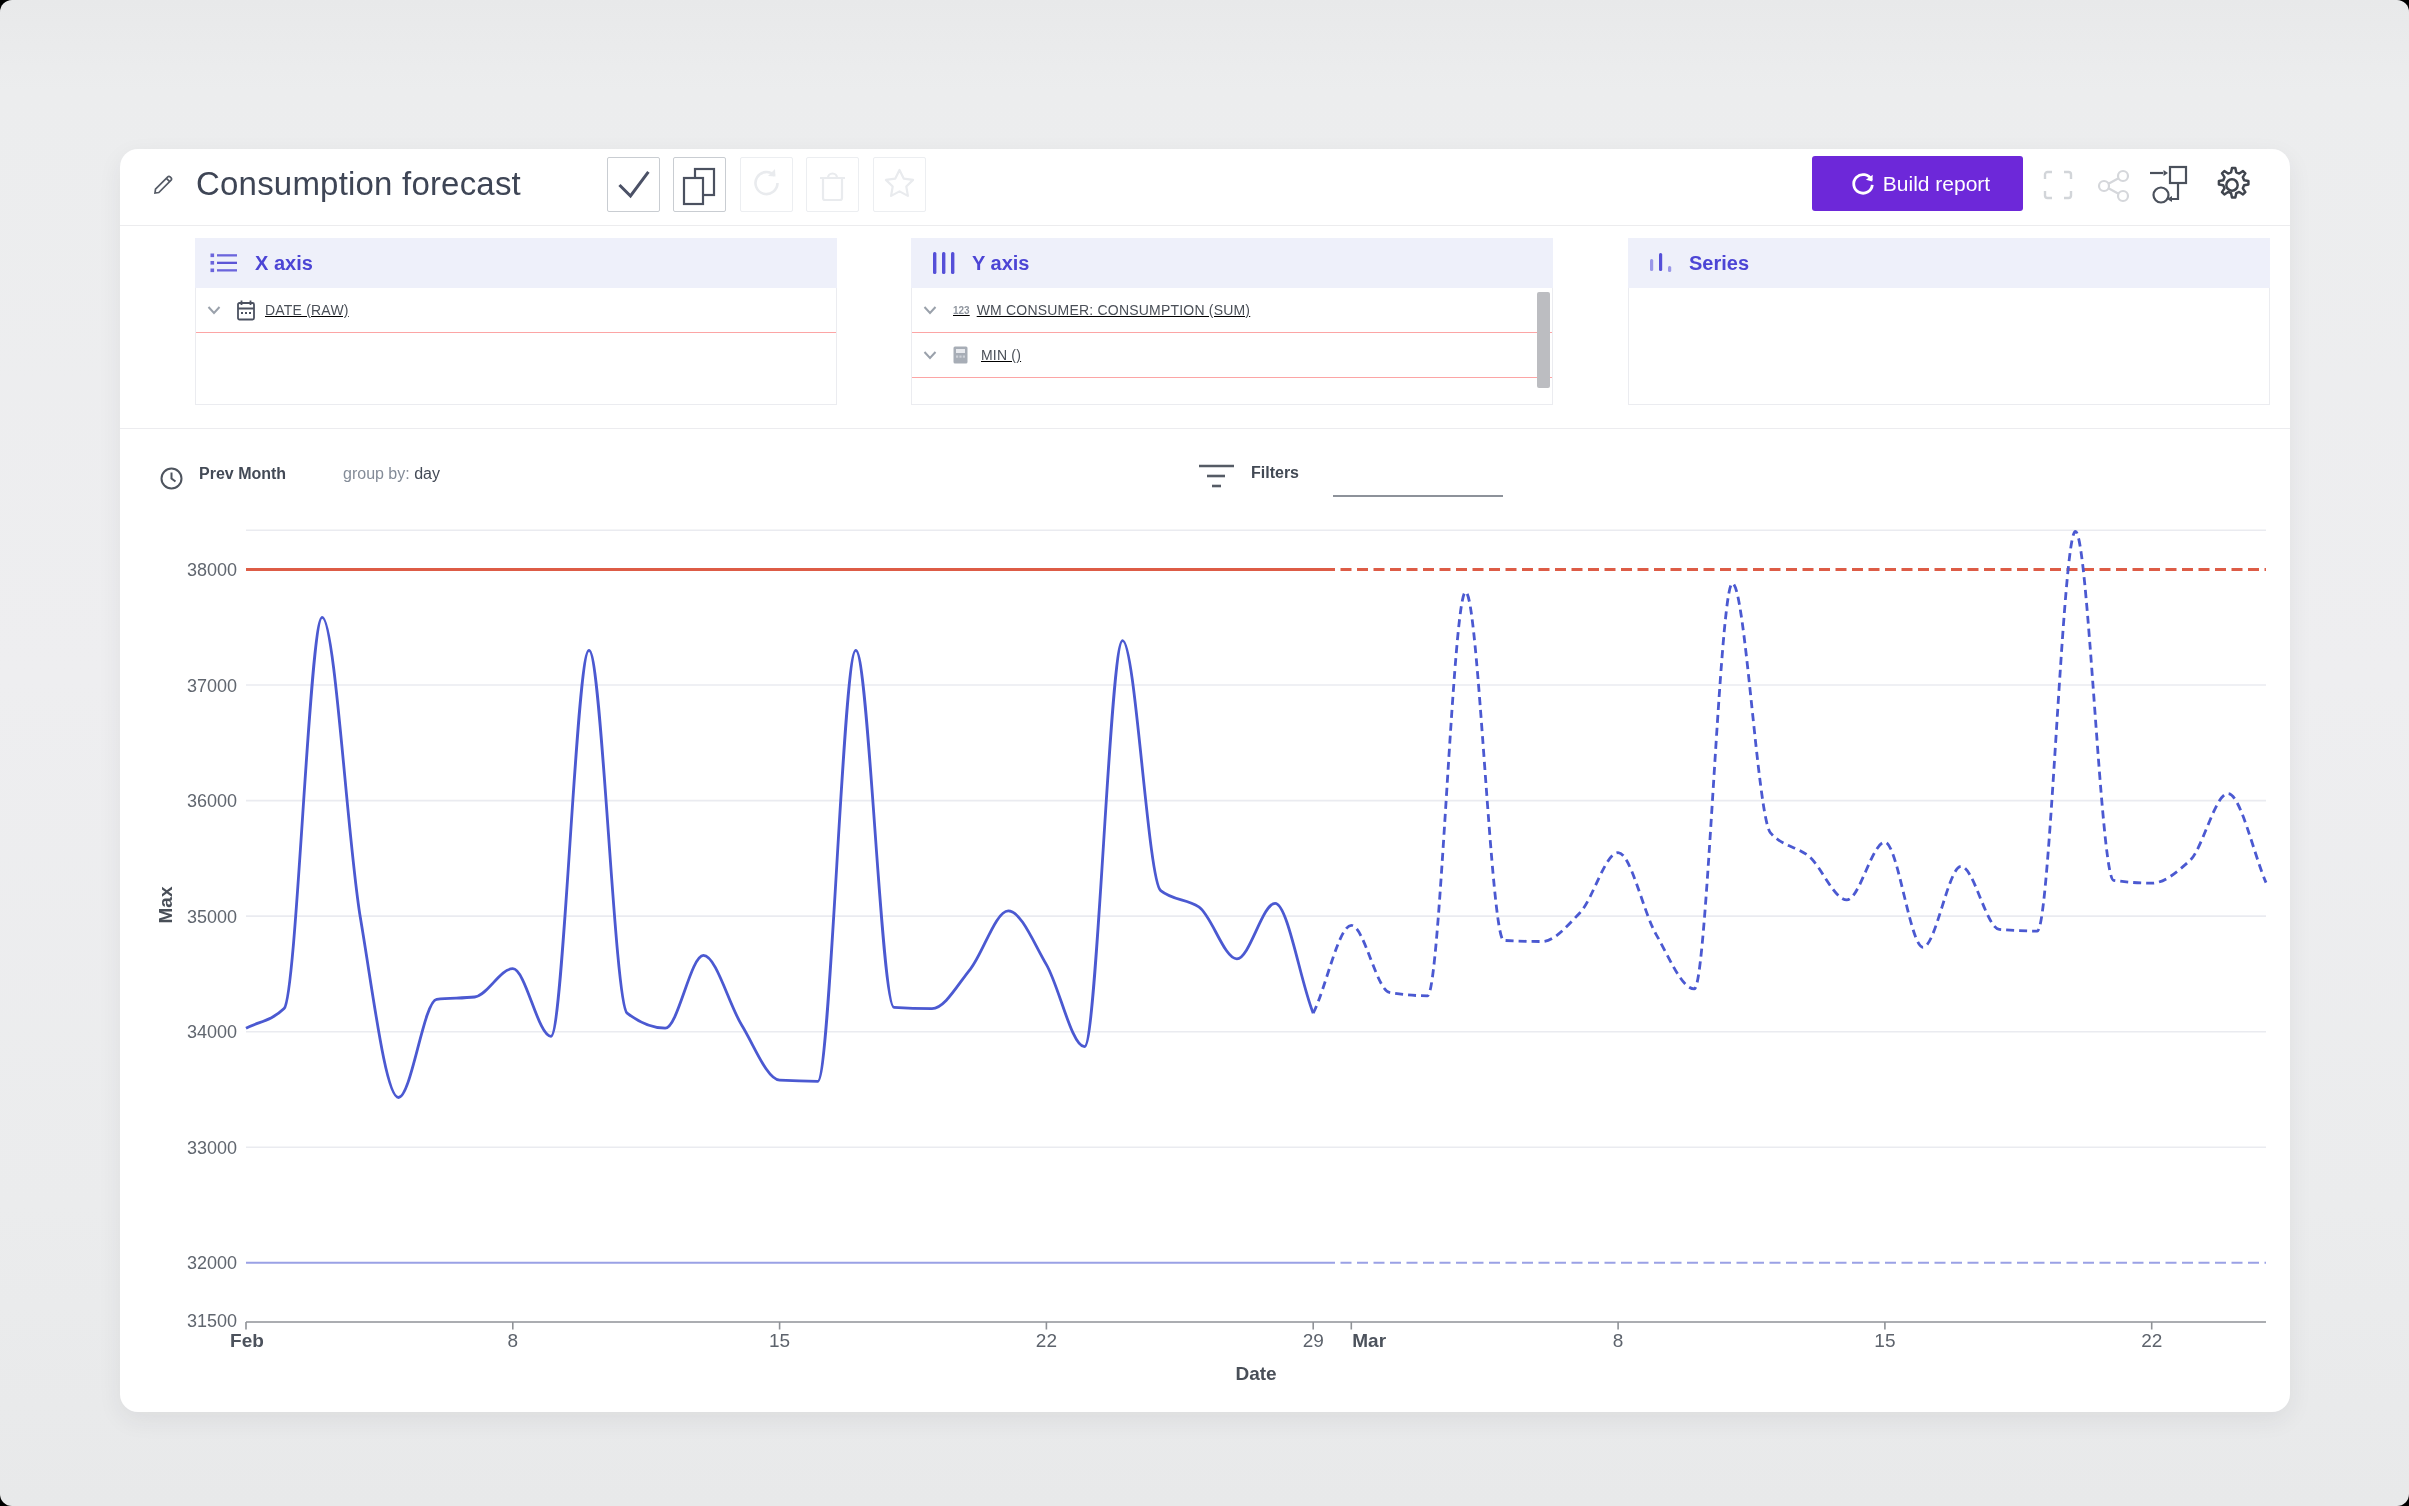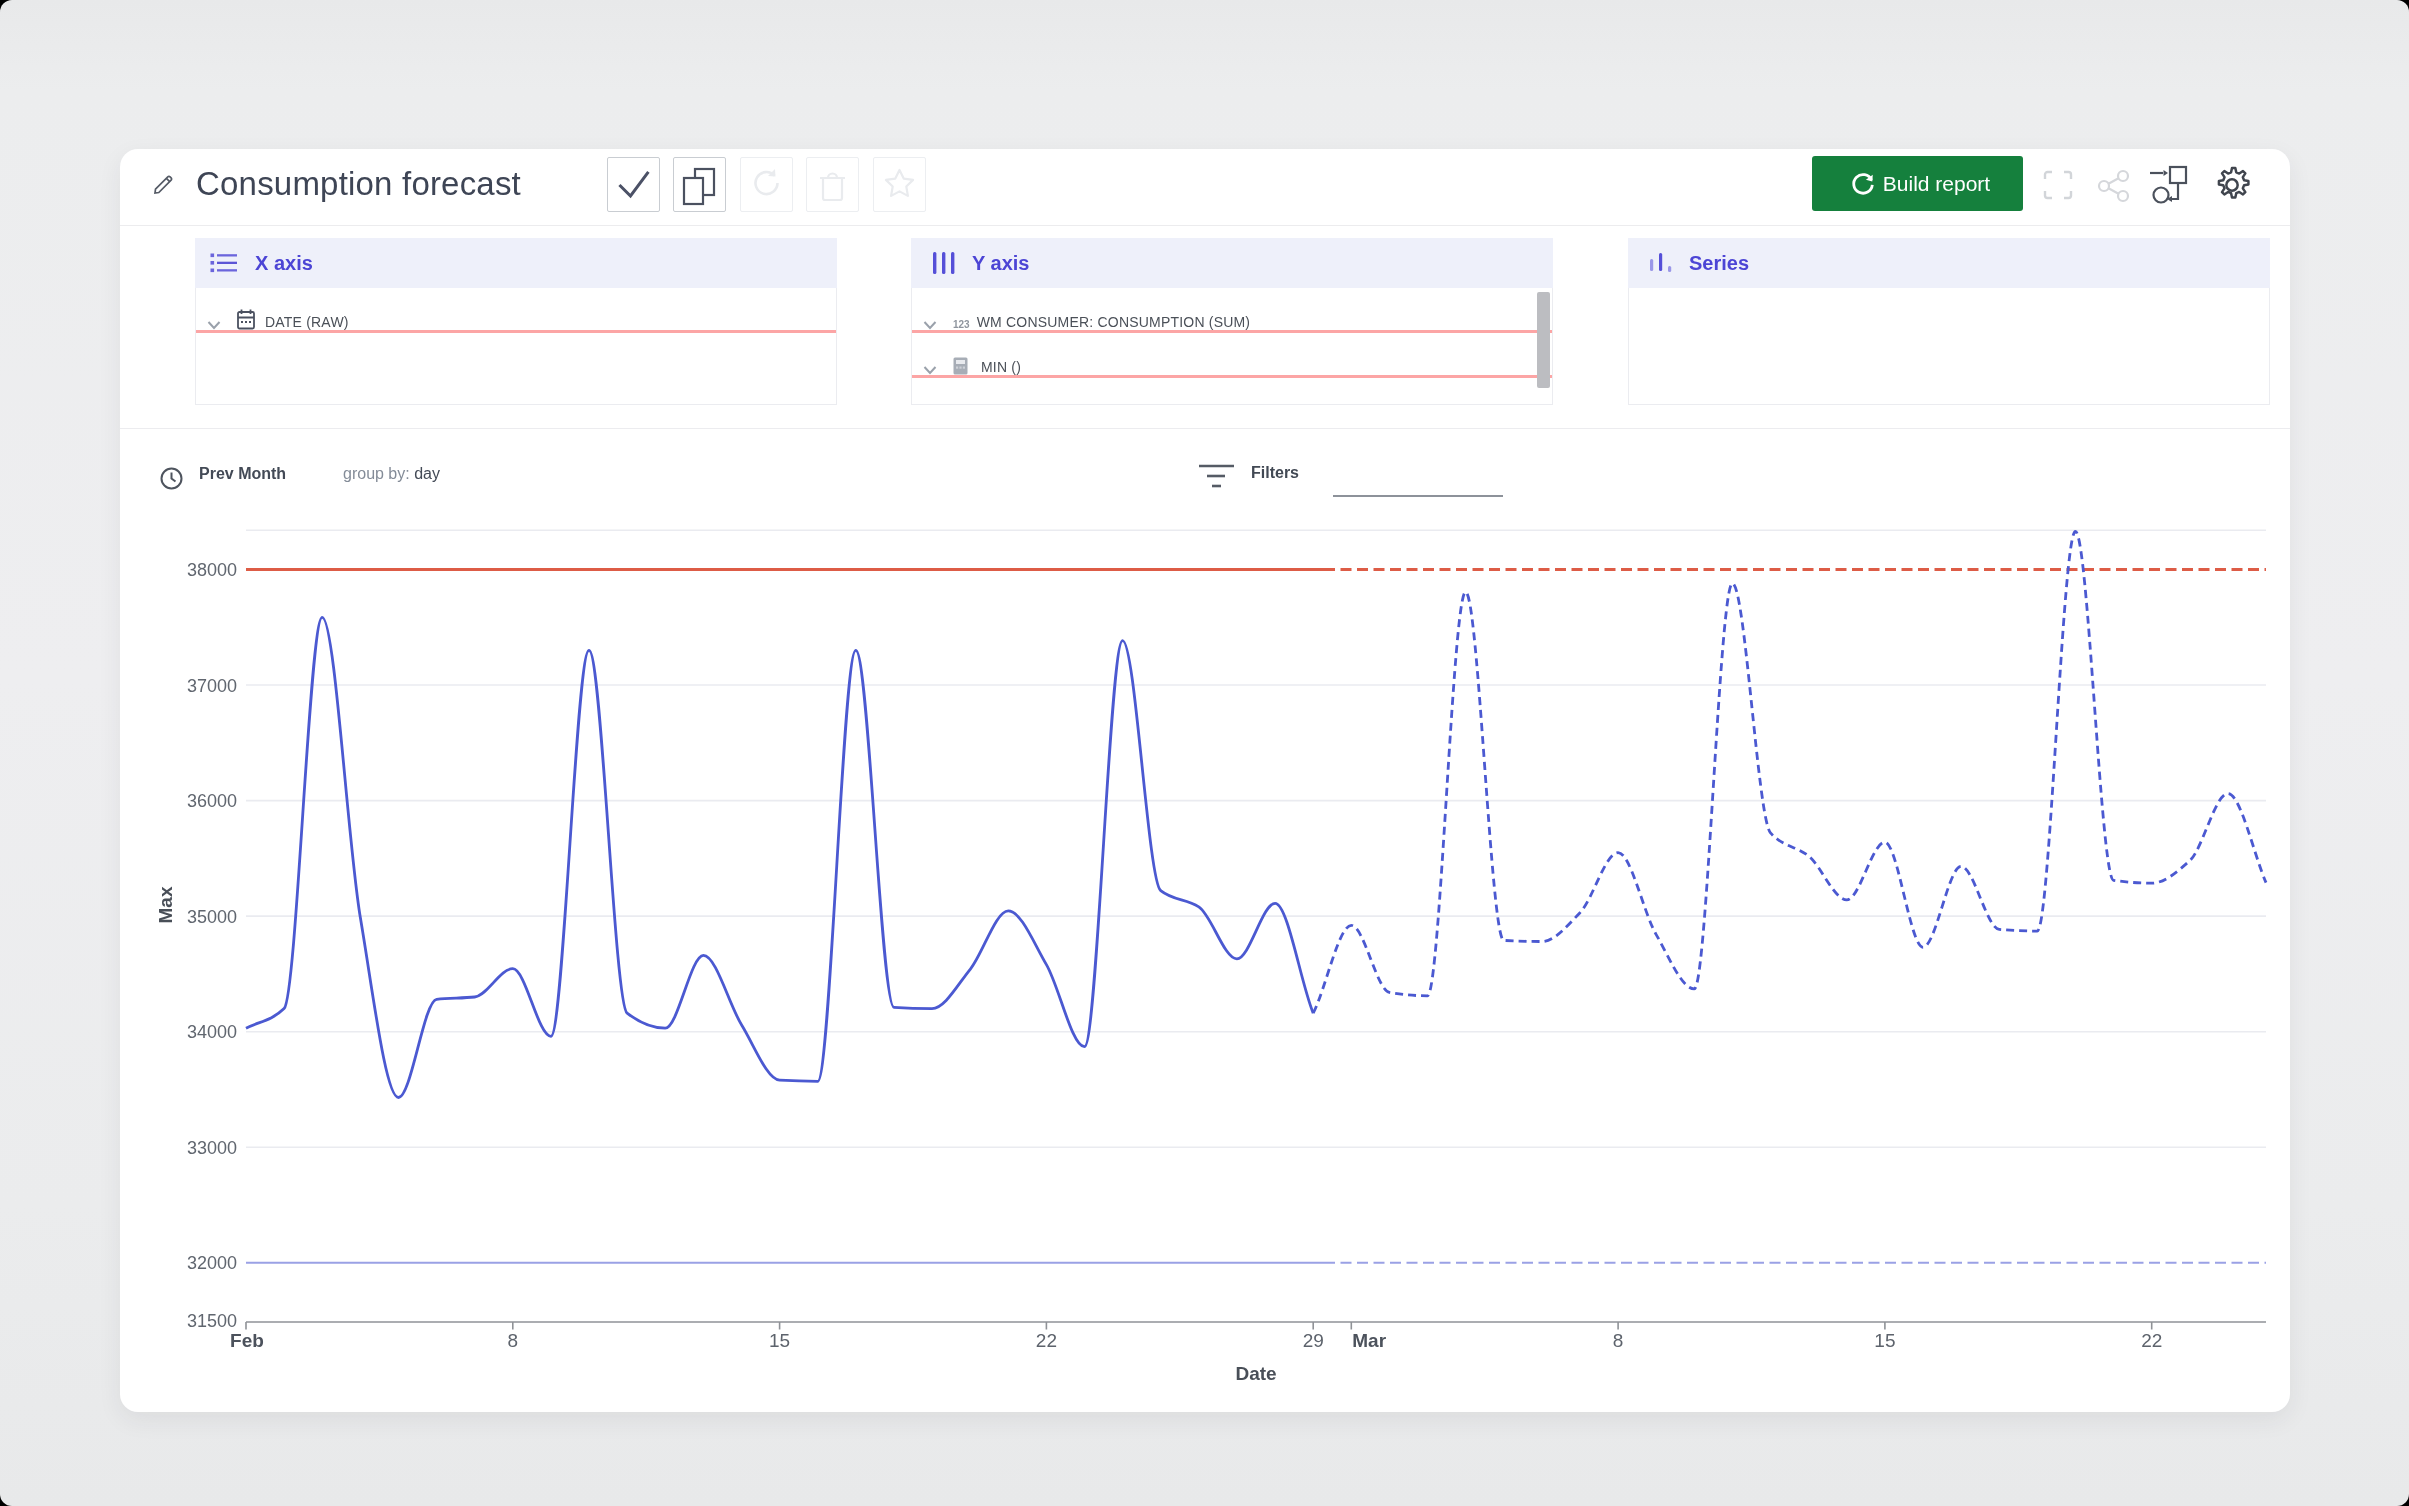--- a/index.html
+++ b/index.html
@@ -9,28 +9,28 @@
            border-radius:12px;
            background:linear-gradient(180deg,#e8e9ea 0%,#ecedee 6%,#eeeef0 45%,#ebeced 80%,#e8e9ea 100%); }
   #card { position:absolute; left:120px; top:121px; width:2170px; height:1263px;
           background:#fff; border-radius:18px; box-shadow:0 8px 24px rgba(40,44,63,0.07);margin-top:28px; }
   
   #hdr { position:absolute; left:0; top:0; width:100%; height:77px; border-bottom:1px solid #ececee; }
   #title { position:absolute; left:76px; top:16px; font-size:33px; color:#3e4555; letter-spacing:0.2px; }
   .tbtn { position:absolute; top:8px; width:53px; height:55px; border:1px solid #c9cdd2; border-radius:2px; background:#fff; }
   .tbtn.dis { border-color:#eceef1; }
   
-  #buildbtn { position:absolute; left:1692px; top:7px; width:211px; height:55px; background:#15803d; border-radius:3px;
+  #buildbtn { position:absolute; left:1692px; top:7px; width:211px; height:55px; background:#6d28d9; border-radius:3px;
               color:#fff; font-size:21px; text-align:center; line-height:55px; }
   
   .panel { position:absolute; top:89px; width:690px; height:167px;padding-left:48px; }
   .pband { height:50px; background:#eef0fa; display:flex; align-items:center; }
   .ptitle { font-size:20px; font-weight:bold; color:#4c45d5; margin-left:15px; }
   .pbody { position:relative; height:117px; background:#fff; border:1px solid #ebecf0; border-top:none; overflow:hidden; }
-  .prow { position:relative; height:45px; border-bottom:3px solid #fca5a5; display:flex; align-items:flex-end; }
+  .prow { position:relative; height:45px; border-bottom:1px solid #fca5a5; display:flex; align-items:center;text-decoration:underline; }
   .prow .txt { font-size:14px; color:#4b5058; letter-spacing:0.2px; }
   .chev { margin-left:11px; margin-right:16px; flex:none; }
   
   #ctrlrow { position:absolute; left:0; top:279px; width:100%; height:1px; background:#ececef; }
   .rowtxt { position:absolute; font-size:16px; color:#49505c; }
   
   #chart { position:absolute; left:0; top:0; }
 </style>
 </head>
 <body>

